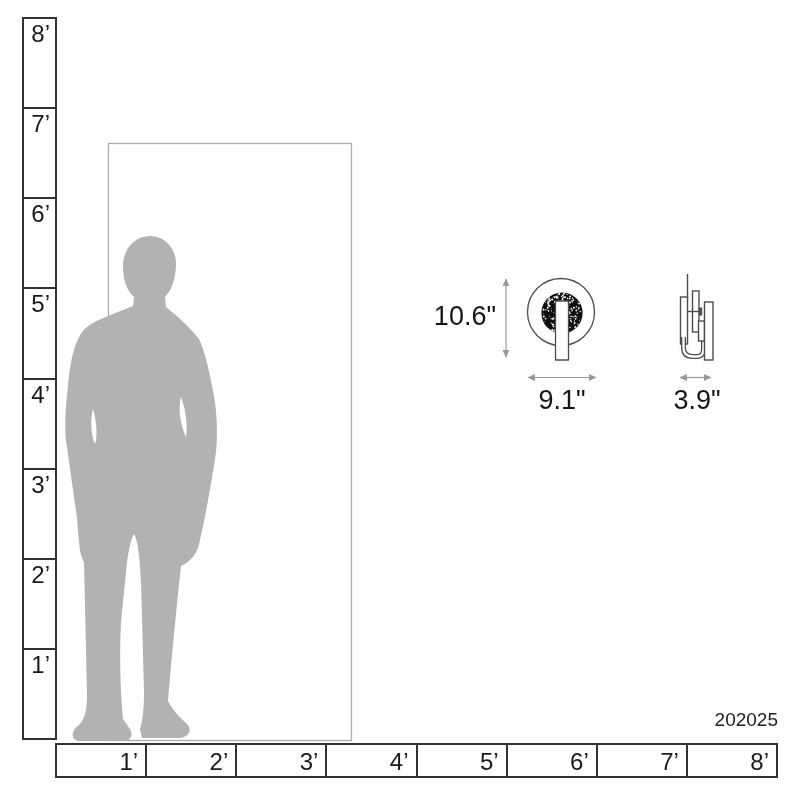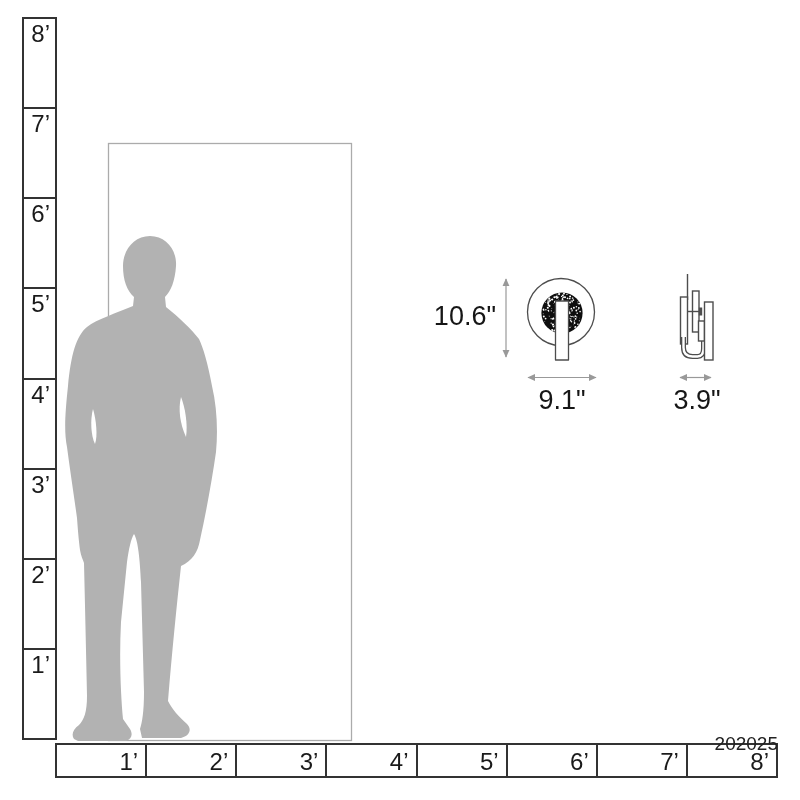--- a/index.html
+++ b/index.html
@@ -35,21 +35,21 @@
   
   .dim-label {
     position:absolute; font-size:27px; color:#161616; line-height:1;
     white-space:nowrap;
   }
   .dim-height { left:418px; top:303px; width:78px; text-align:right; }
   .dim-width  { left:512px; top:387px; width:100px; text-align:center; }
   .dim-depth  { left:647px; top:387px; width:100px; text-align:center; }
   .sku-label {
     position:absolute; left:658px; top:710px; width:120px; text-align:right;
-    font-size:19px; color:#222; line-height:1;margin-top:24px;
+    font-size:19px; color:#222; line-height:1;
   }
 </style>
 </head>
 <body>
 
 <div class="canvas">
 
   <div class="v-ruler">
     <div class="v-cell">8’</div>
     <div class="v-cell">7’</div>

